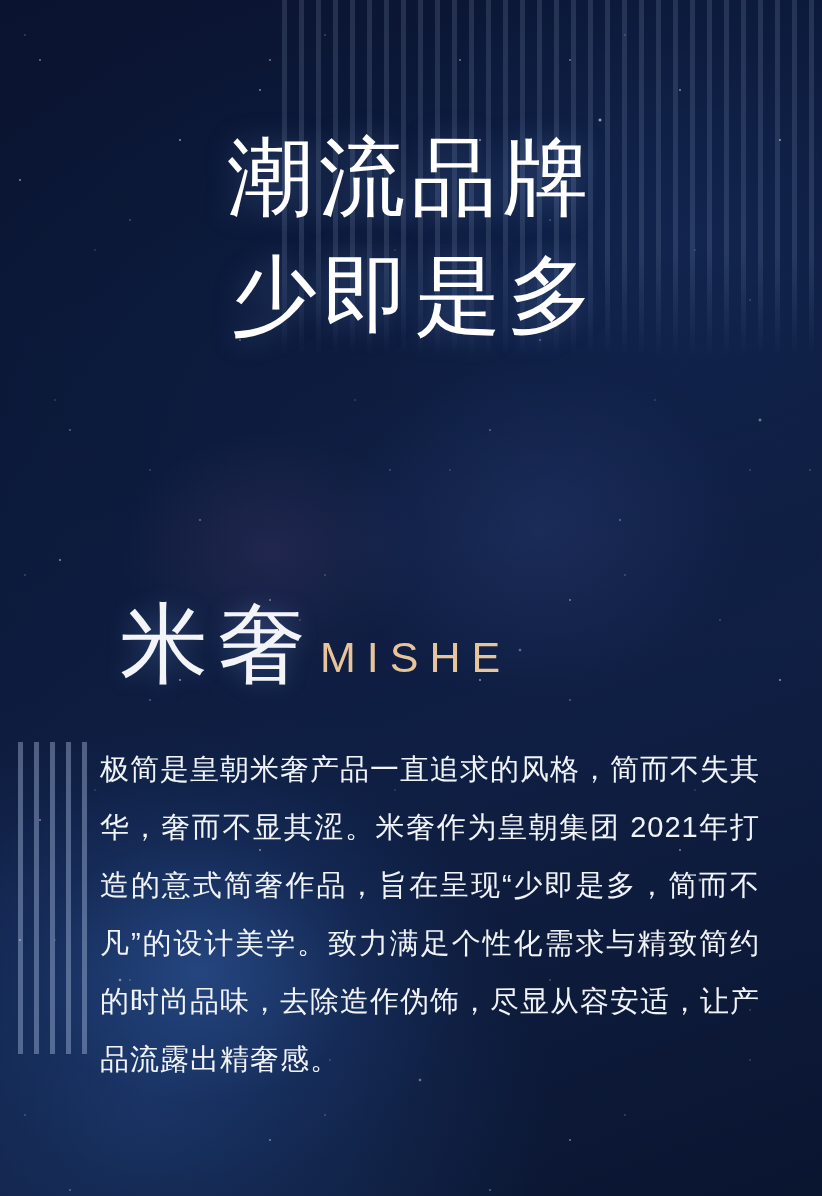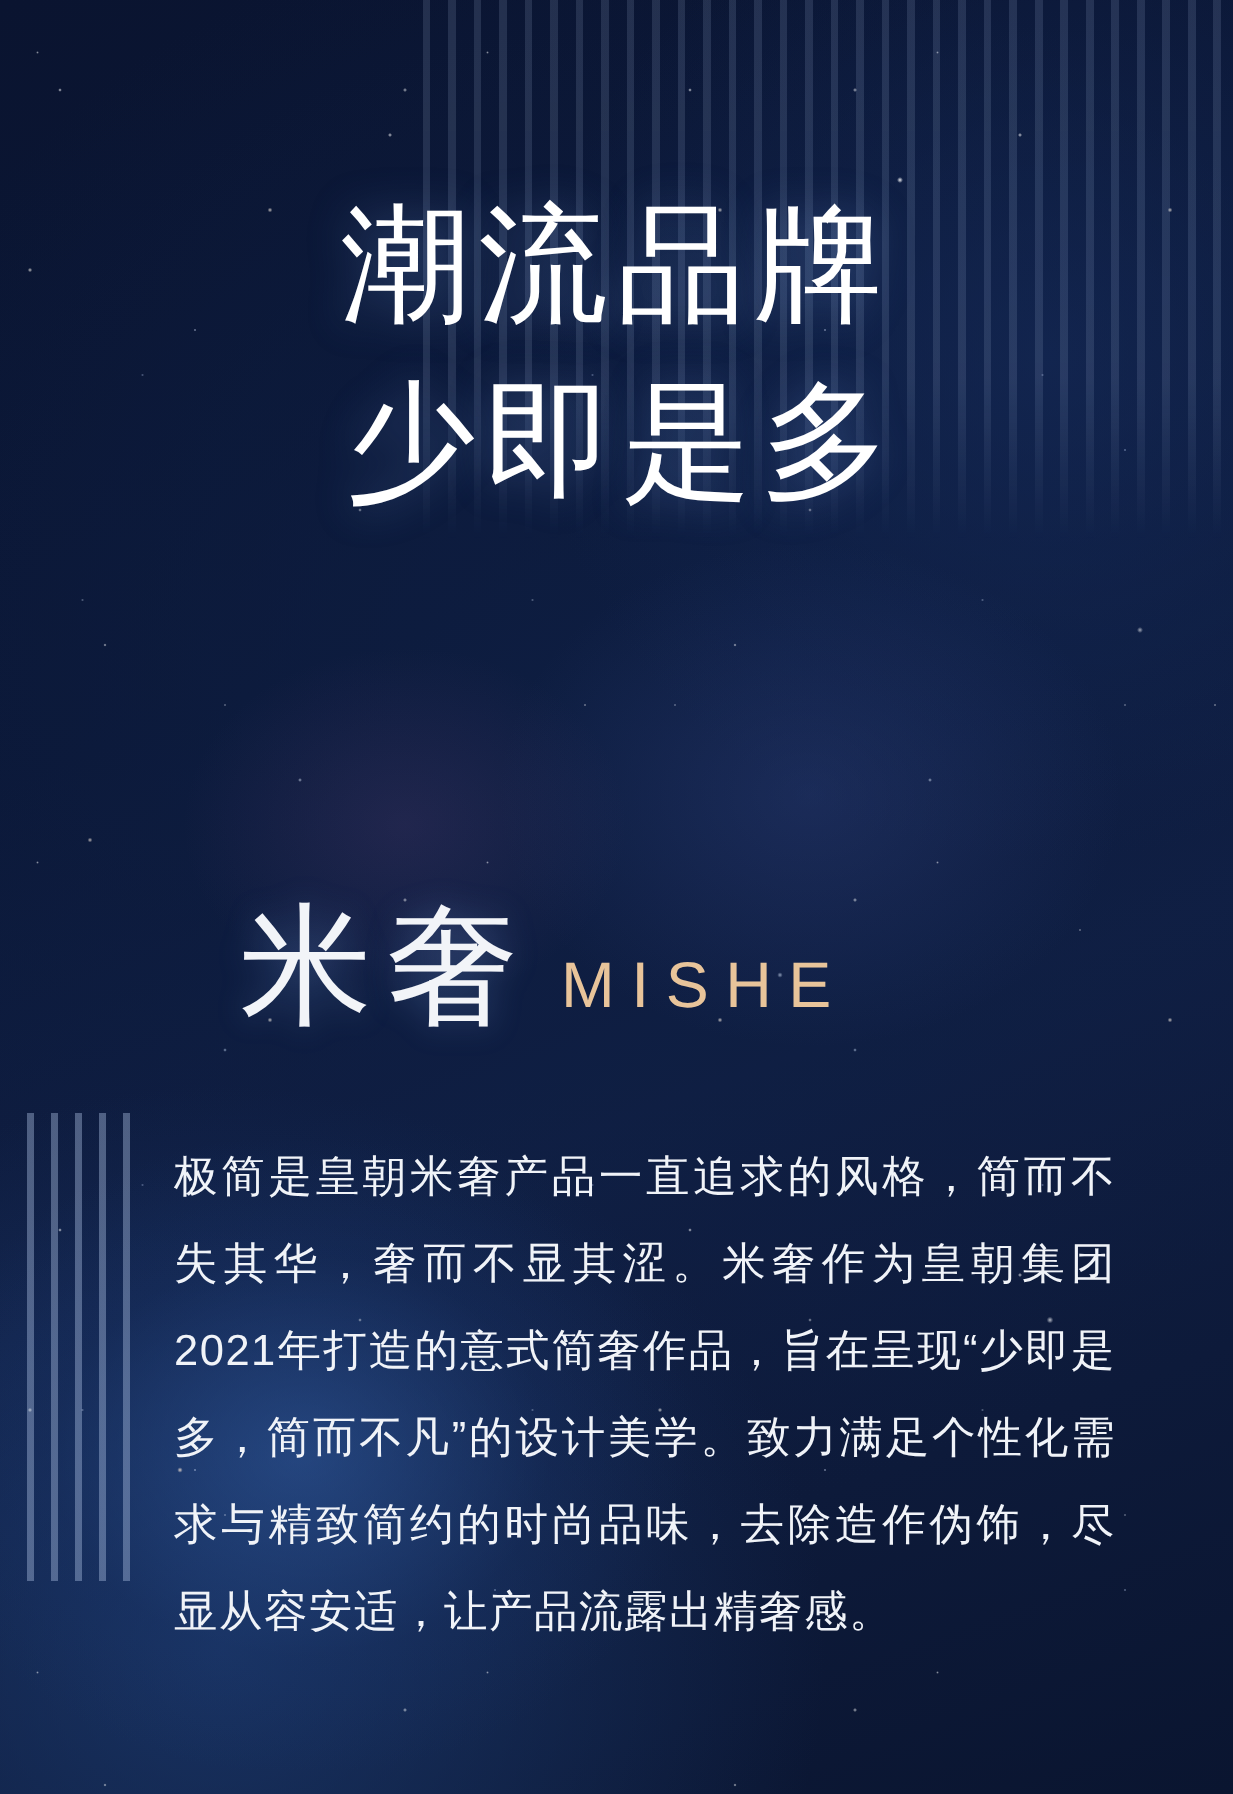--- a/index.html
+++ b/index.html
@@ -137,47 +137,46 @@
     align-items: flex-end;
   }
   .brand-cn {
     font-family: "Liberation Sans", "DejaVu Sans", sans-serif;
     font-weight: 300;
     font-size: 88px;
     line-height: 96px;
     letter-spacing: 10px;
     color: #f2f4f8;
     text-shadow: 0 0 22px rgba(130,170,235,0.3);
-    margin-left: 40px;
   }
   .brand-en {
     font-family: "Liberation Sans", sans-serif;
     font-weight: 300;
     font-size: 43px;
     letter-spacing: 11px;
     color: #e8c49a;
-    margin: 0 0 10px 18px;
+    margin: 0 0 10px 4px;
     white-space: nowrap;
   }
 
   
   .copy {
     position: absolute;
     left: 100px;
     top: 740px;
     width: 660px;
     color: #f0f3f8;
     font-family: "Liberation Sans", "DejaVu Sans", sans-serif;
     font-size: 29px;
     line-height: 58px;
     letter-spacing: 1px;
     text-align: justify;
     font-weight: 400;
   }
-  .copy p { margin: 16px; }
+  .copy p { margin: 0; }
 </style>
 </head>
 <body>
 
 <div class="poster">
 
   <div class="nebula n1"></div>
   <div class="nebula n2"></div>
   <div class="nebula n3"></div>
 

